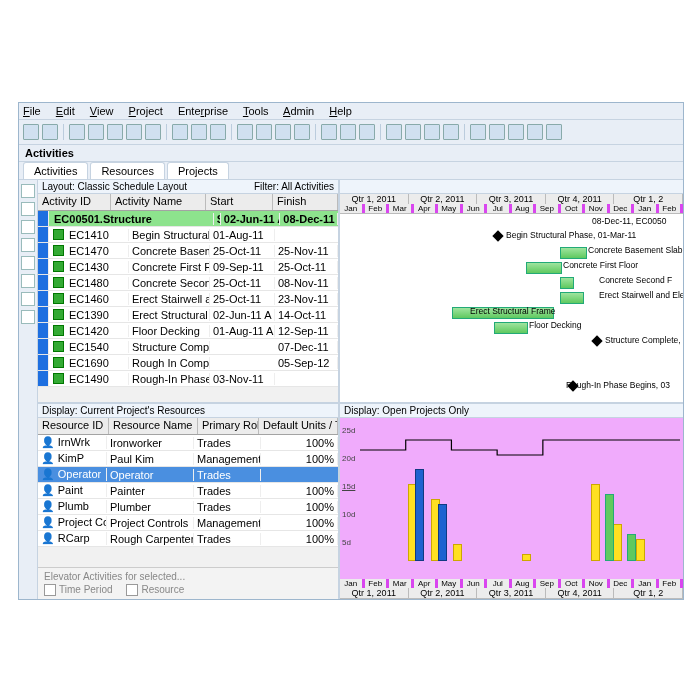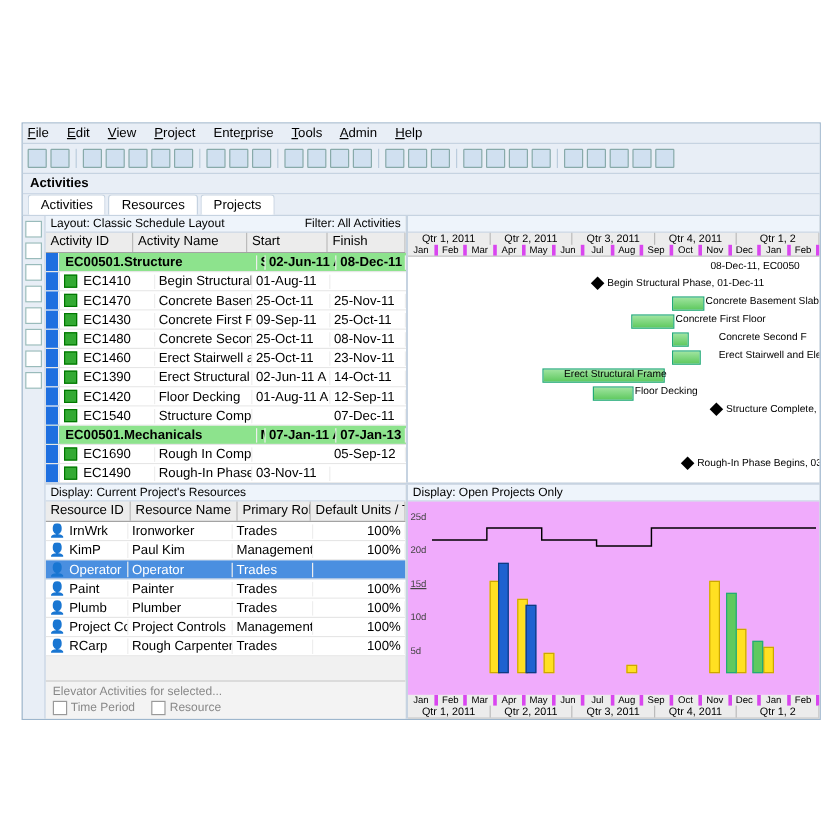--- a/index.html
+++ b/index.html
@@ -191,27 +191,20 @@
                 <div style="width:56px">12-Sep-11</div>
               </div>
               <div class="row">
                 <div class="acc"></div>
                 <span class="gicon"></span>
                 <div style="width:56px">EC1540</div>
                 <div style="flex:1">Structure Complete</div>
                 <div style="width:58px"></div>
                 <div style="width:56px">07-Dec-11</div>
               </div>
-              <div class="row g">
-                <div class="acc"></div>
-                <div style="width:172px">EC00501.Mechanicals</div>
-                <div style="flex:1">Mechanical/E</div>
-                <div style="width:58px">07-Jan-11 A</div>
-                <div style="width:56px">07-Jan-13</div>
-              </div>
               <div class="row">
                 <div class="acc"></div>
                 <span class="gicon"></span>
                 <div style="width:56px">EC1690</div>
                 <div style="flex:1">Rough In Complete</div>
                 <div style="width:58px"></div>
                 <div style="width:56px">05-Sep-12</div>
               </div>
               <div class="row">
                 <div class="acc"></div>
@@ -245,38 +238,38 @@
                 <div>Sep</div>
                 <div>Oct</div>
                 <div>Nov</div>
                 <div>Dec</div>
                 <div>Jan</div>
                 <div>Feb</div>
               </div>
           </div>
           <div class="gantt" id="gantt">
             <div class="dia" style="left:154px;top:18px"></div>
-            <div class="barlbl" style="left:166px;top:16px">Begin Structural Phase, 01-Dec-11</div>
+            <div class="barlbl" style="left:166px;top:16px">Begin Structural Phase, 01-Mar-11</div>
             <div class="bar" style="left:220px;top:33px;width:25px"></div>
             <div class="barlbl" style="left:248px;top:31px">Concrete Basement Slab</div>
             <div class="bar" style="left:186px;top:48px;width:34px"></div>
             <div class="barlbl" style="left:223px;top:46px">Concrete First Floor</div>
             <div class="bar" style="left:220px;top:63px;width:12px"></div>
             <div class="barlbl" style="left:259px;top:61px">Concrete Second F</div>
             <div class="bar" style="left:220px;top:78px;width:22px"></div>
             <div class="barlbl" style="left:259px;top:76px">Erect Stairwell and Elev</div>
             <div class="bar" style="left:112px;top:93px;width:100px"></div>
             <div class="barlbl" style="left:130px;top:92px">Erect Structural Frame</div>
             <div class="bar" style="left:154px;top:108px;width:32px"></div>
             <div class="barlbl" style="left:189px;top:106px">Floor Decking</div>
             <div class="dia" style="left:253px;top:123px"></div>
             <div class="barlbl" style="left:265px;top:121px">Structure Complete,</div>
             <div class="barlbl" style="left:252px;top:2px">08-Dec-11, EC0050</div>
             <div class="dia" style="left:229px;top:168px"></div>
-            <div class="barlbl" style="left:241px;top:166px">Rough-In Phase Begins, 03</div>
+            <div class="barlbl" style="left:226px;top:166px">Rough-In Phase Begins, 03</div>
           </div>
         </div>
       </div>
 
       <div class="bot">
         <div class="pane pane-l">
           <div class="lay">Display: Current Project's Resources</div>
           <div class="hdr">
             <div style="width:62px">Resource ID</div>
             <div style="width:80px">Resource Name</div>

